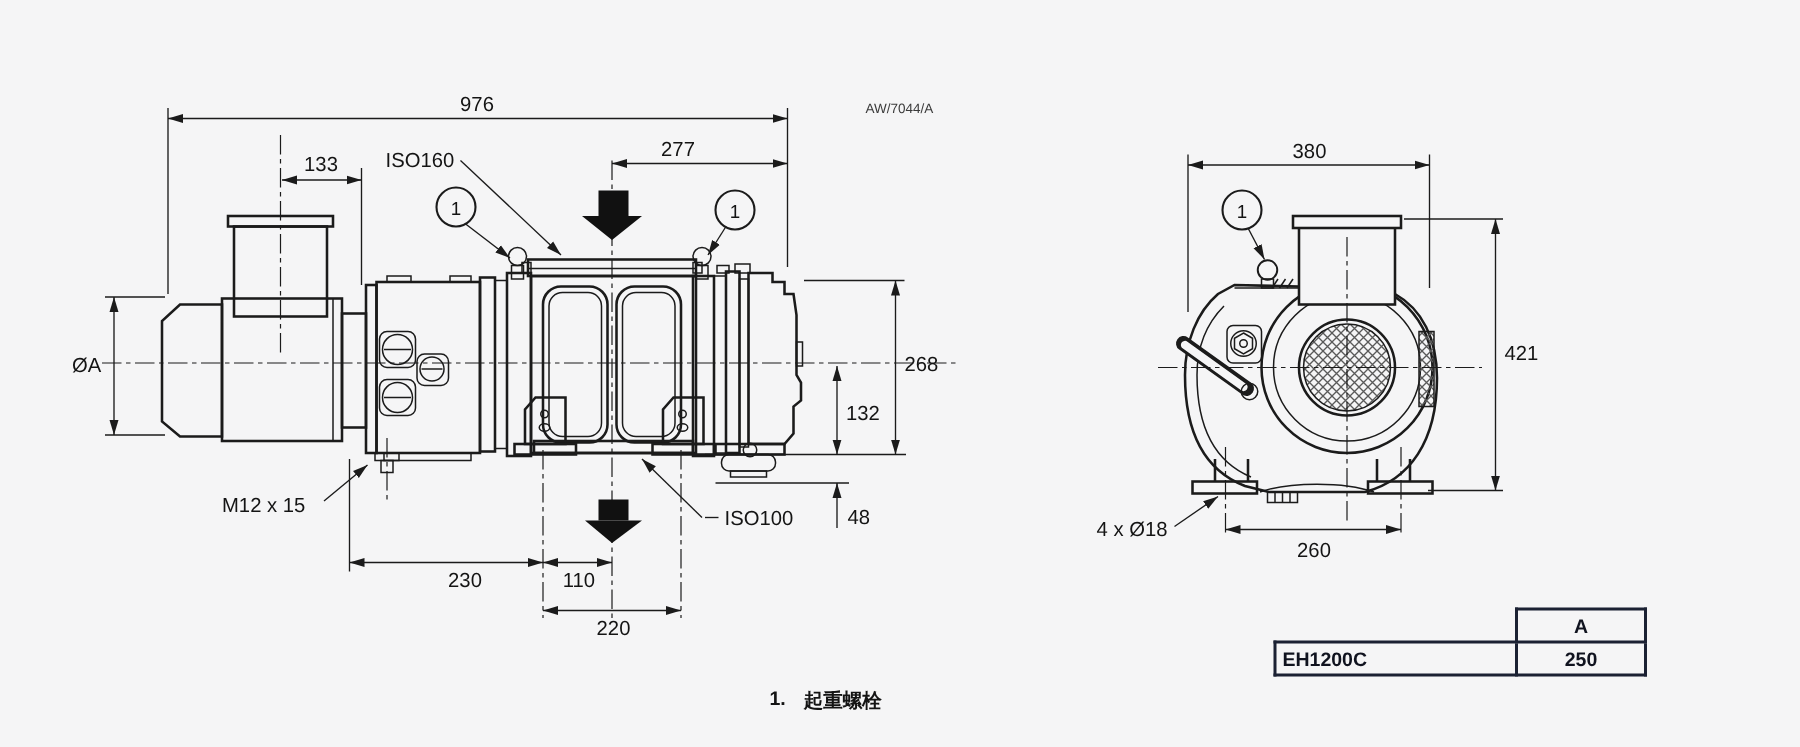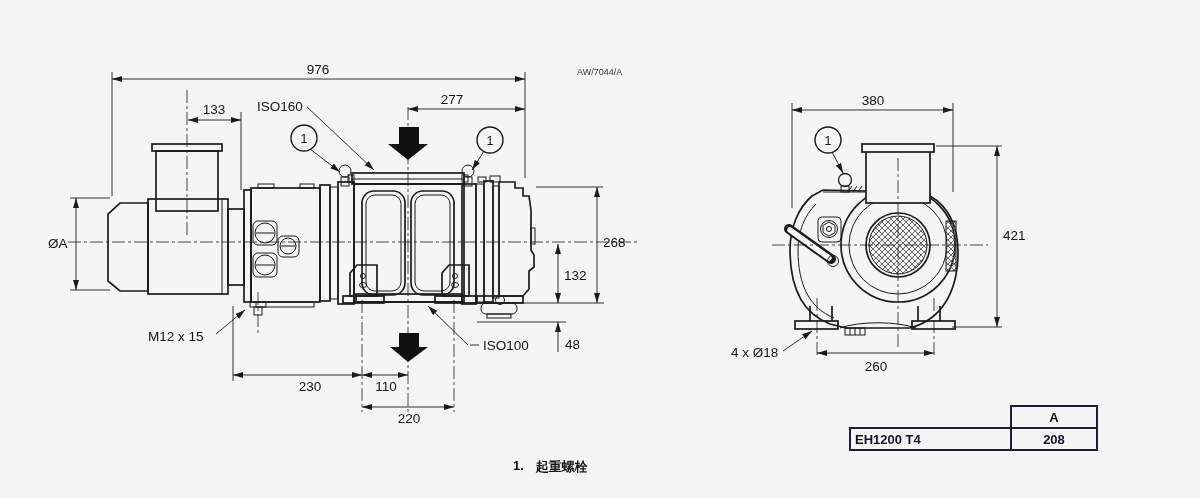--- a/index.html
+++ b/index.html
@@ -276,22 +276,22 @@
 </svg>
 
 
 <table class="dim-table">
   <tbody>
     <tr>
       <td class="ghost model"></td>
       <td class="num">A</td>
     </tr>
     <tr>
-      <td class="model">EH1200 T4</td>
-      <td class="num">208</td>
+      <td class="model">EH1200C</td>
+      <td class="num">250</td>
     </tr>
   </tbody>
 </table>
 
 
 <div class="note">
   <span>1.</span>
   <span>起重螺栓</span>
 </div>
 </div>

